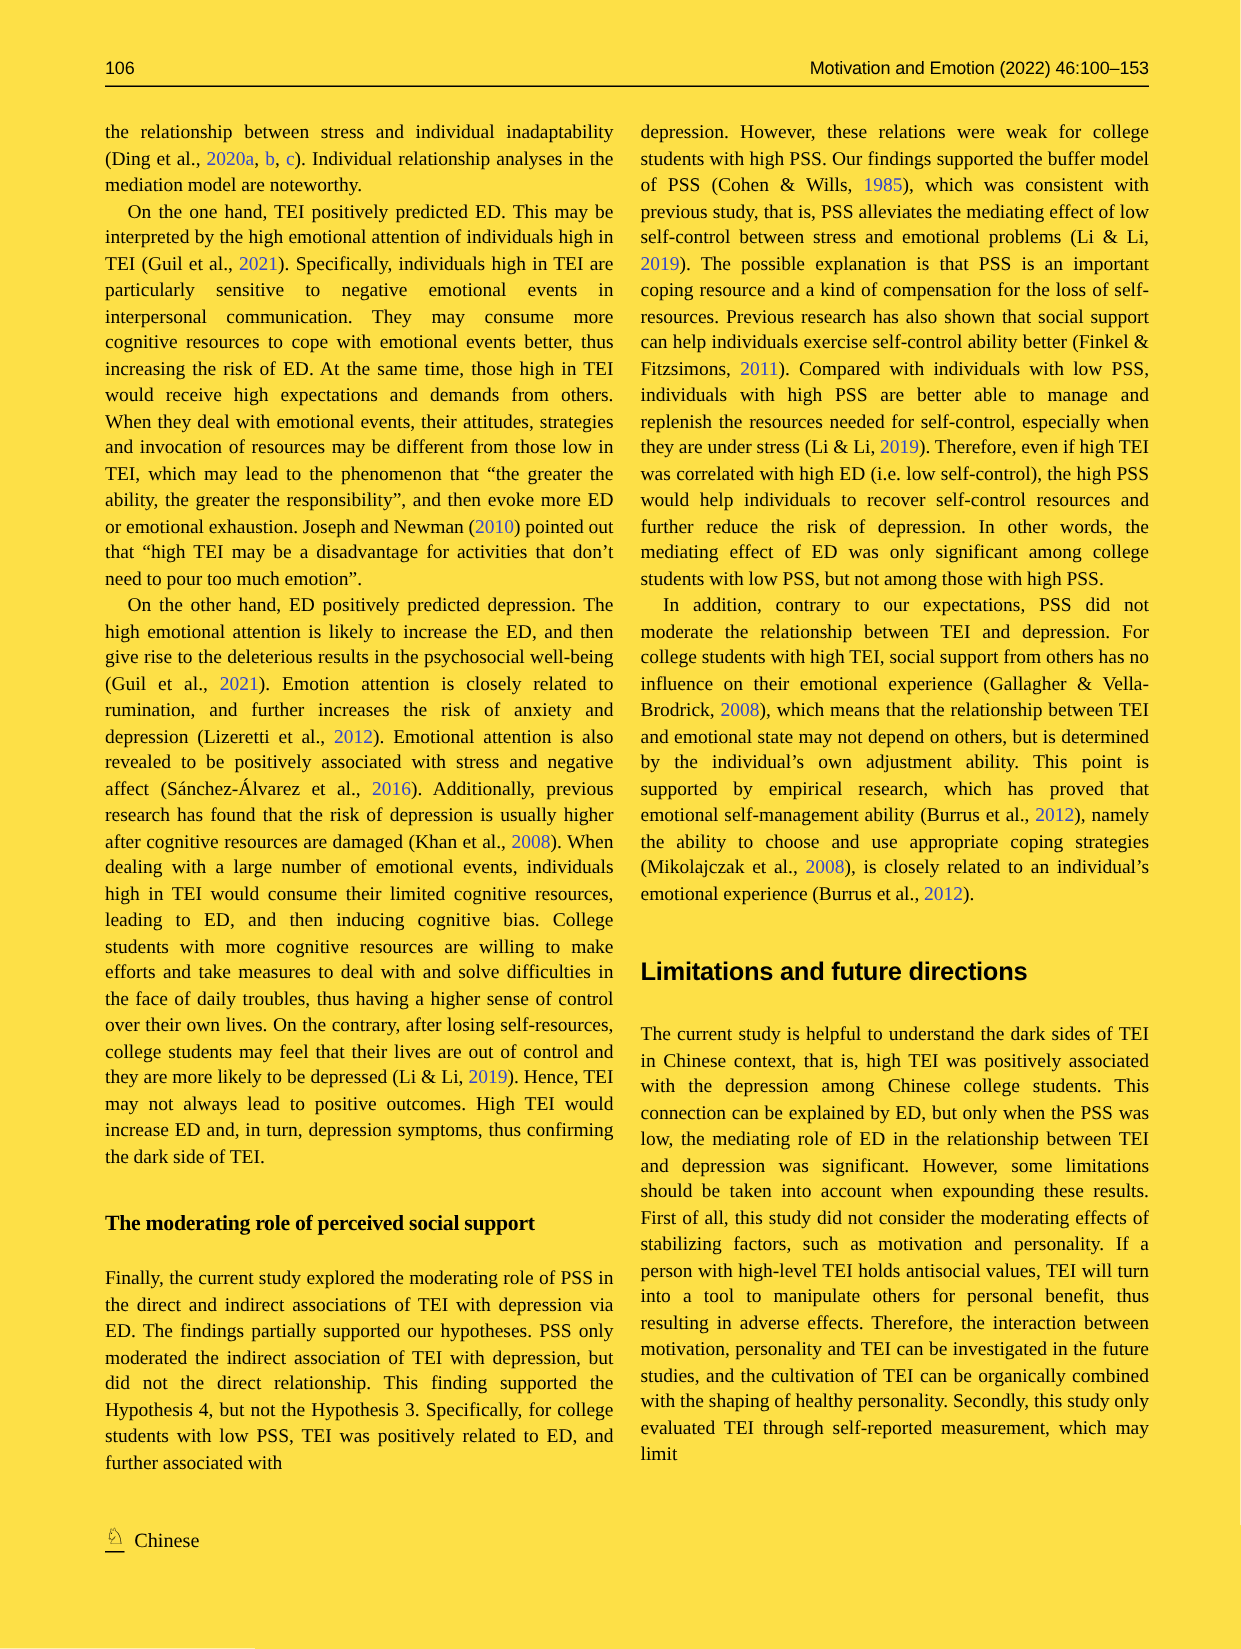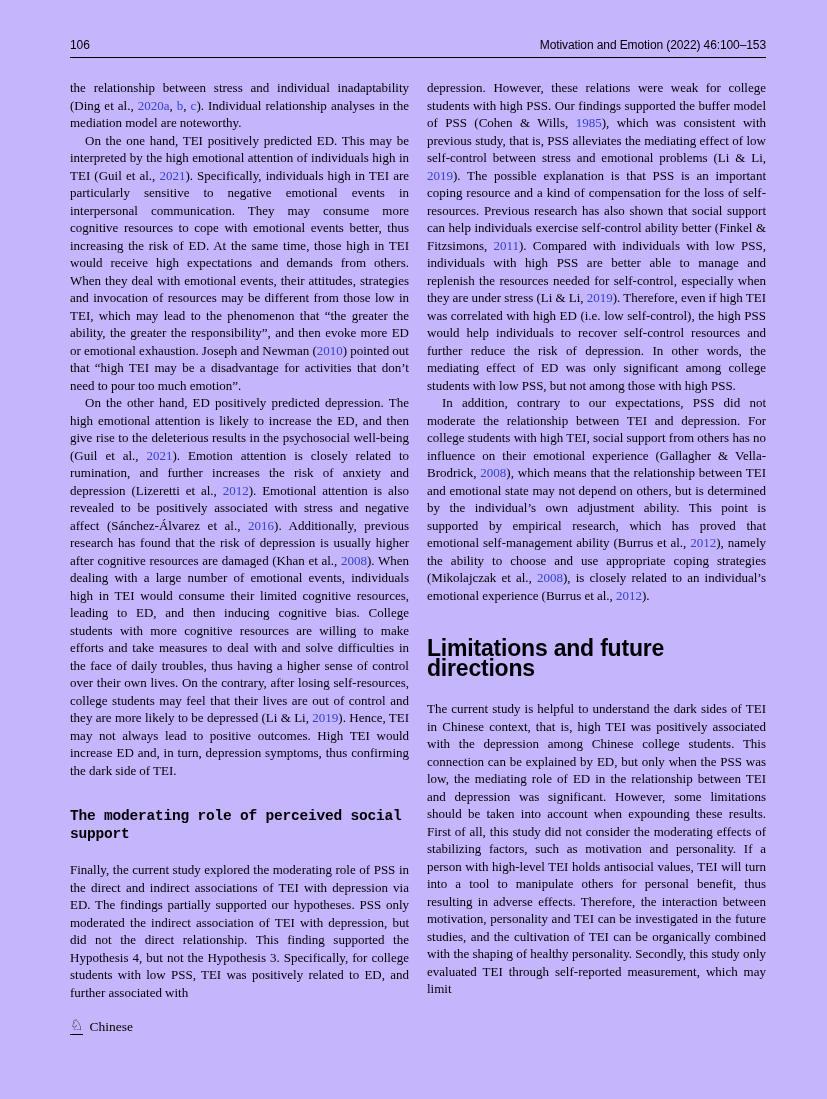--- a/index.html
+++ b/index.html
@@ -1,20 +1,20 @@
 <!DOCTYPE html>
 <html style="--link-color: #3344cc; --text-color: #000000; --rule-color: #000000;"><head>
 <meta charset="utf-8">
 <style>
   :root { --link-color:#3344cc; --text-color:#000; --rule-color:#000; }
   * { box-sizing: border-box; }
   html,body { margin:0; padding:0; background:#fff; }
   .page {
     position:relative; width:827px; height:1099px; overflow:hidden;
-    background:#c4b5fd; color:var(--text-color);
+    background:#fde047; color:var(--text-color);
     font-family:"Liberation Serif", serif;
   }
   .header {
     position:absolute; top:38px; left:70px; width:696px;
     display:flex; justify-content:space-between; align-items:flex-end;
     font-family:"Liberation Sans", sans-serif; font-size:12px; letter-spacing:-0.1px;
   }
   .header-rule {
     position:absolute; top:57px; left:70px; width:696px;
     border-top:1.6px solid var(--rule-color);
@@ -25,24 +25,24 @@
   }
   .col { width:339px; }
   .para {
     margin:0; font-size:13px; line-height:17.5px;
     text-align:justify; hyphens:none; word-spacing:-0.1px;
   }
   .para.indent { text-indent:15px; }
   .cite { color:var(--link-color); cursor:pointer; }
   .heading1 {
     font-family:"Liberation Sans", sans-serif; font-weight:bold;
-    font-size:23px; line-height:20px; margin:34px 0 22px 0; letter-spacing:-0.2px;
+    font-size:17px; line-height:20px; margin:34px 0 22px 0; letter-spacing:-0.2px;
   }
   .heading2 {
-    font-family:Liberation Mono, monospace; font-weight:bold;
+    font-family:Liberation Serif, serif; font-weight:bold;
     font-size:14.5px; line-height:18px; margin:28px 0 18px 0; letter-spacing:-0.2px;
   }
   .footer {
     position:absolute; top:1018px; left:70px;
     display:flex; align-items:center; gap:6px;
     font-size:13.5px;
   }
   .springer-horse {
     display:inline-block; font-size:15px; line-height:15px;
     border-bottom:1.4px solid #000; padding-bottom:1px;

